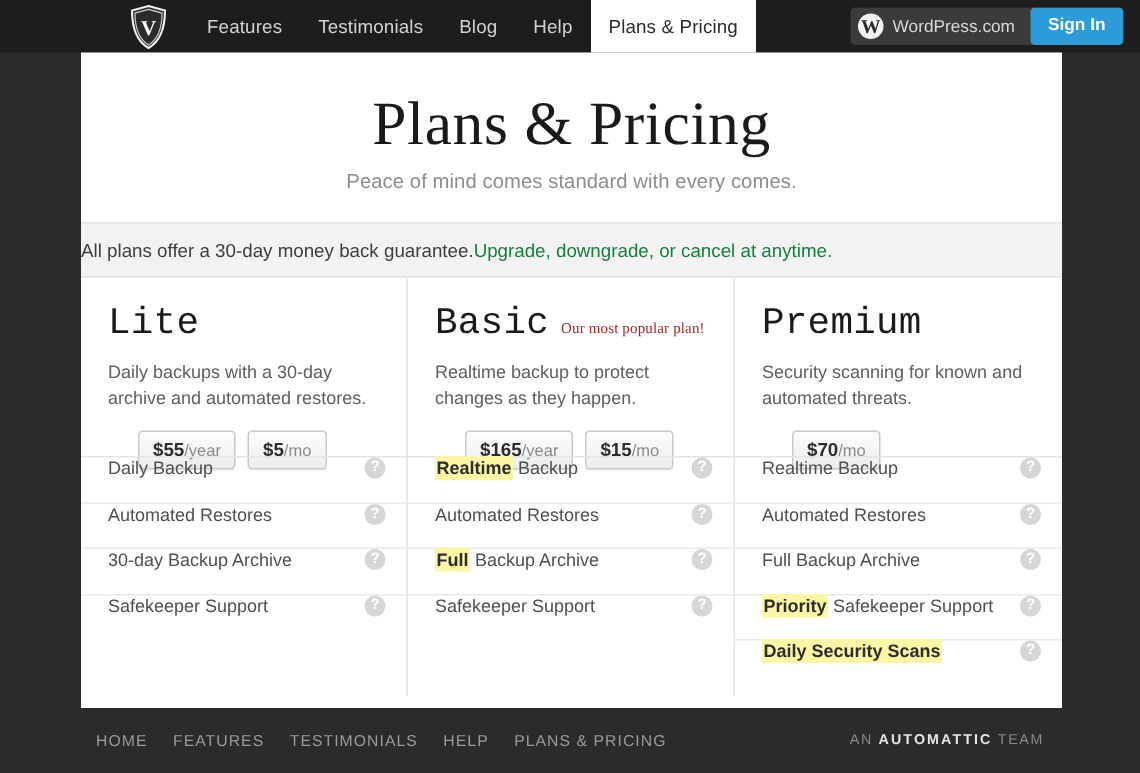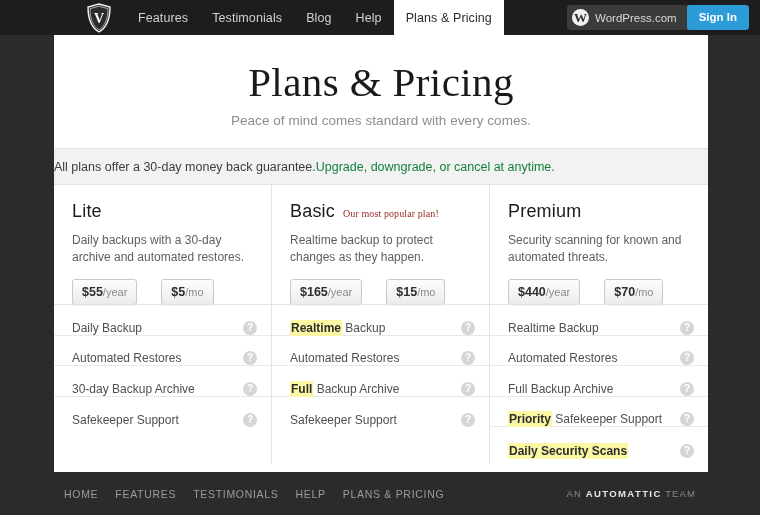--- a/index.html
+++ b/index.html
@@ -164,22 +164,22 @@
 
   .plan-head {
     padding: 16px 18px 0 18px;
     height: 119px;
   }
   .plan-title-row {
     display: flex;
     align-items: baseline;
   }
   .plan-title {
-    font-family: Liberation Sans, sans-serif;
-    font-size: 18px;
+    font-family: Liberation Mono, monospace;
+    font-size: 25px;
     color: #1a1a1a;
     font-weight: normal;
     letter-spacing: .2px;
   }
   .plan-badge {
     font-family: "Liberation Serif", serif;
     font-size: 10px;
     color: #9e2a26;
     margin-left: 8px;
     white-space: nowrap;
@@ -188,21 +188,22 @@
   .plan-desc {
     margin-top: 10px;
     font-size: 12px;
     line-height: 1.45;
     color: #5e5e5e;
     max-width: 190px;
   }
   .price-row {
     margin-top: 12px;
     display: flex;
-    gap: 24px;
+    gap: 8px;
+    margin-left: 20px;
   }
   .price-btn {
     background: linear-gradient(to bottom, #fdfdfd 0%, #ececec 100%);
     border: 1px solid #c9c9c9;
     border-radius: 3px;
     padding: 5px 9px 5px 9px;
     font-size: 12px;
     color: #4a4a4a;
     cursor: pointer;
     white-space: nowrap;
@@ -217,21 +218,21 @@
   .price-btn .per {
     color: #8a8a8a;
     font-size: 11px;
   }
 
   .feature-list { border-top: 1px solid #e4e4e4; }
   .feature-row {
     height: 30.5px;
     border-bottom: 1px solid #e9e9e9;
     display: flex;
-    align-items: flex-end;
+    align-items: flex-start;
     padding: 0 14px 0 18px;
     font-size: 12px;
     color: #4f4f4f;
   }
   .feature-row:last-child { border-bottom: none; }
   .feature-text { flex: 1; white-space: nowrap; }
   .hl {
     background: #fbf7a5;
     font-weight: bold;
     color: #2d2d2d;
@@ -397,23 +398,20 @@
 
     <div class="plan-col">
       <div class="plan-head">
         <div class="plan-title-row">
           <span class="plan-title">Premium</span>
 
         </div>
         <div class="plan-desc">Security scanning for known and automated threats.</div>
         <div class="price-row">
           <button class="price-btn">
-            <span class="amt">$440</span><span class="per">/year</span>
-          </button>
-          <button class="price-btn">
             <span class="amt">$70</span><span class="per">/mo</span>
           </button>
         </div>
       </div>
       <div class="feature-list">
         <div class="feature-row">
           <span class="feature-text"><span>Realtime Backup</span></span>
           <span class="help-icon">?</span>
         </div>
         <div class="feature-row">

